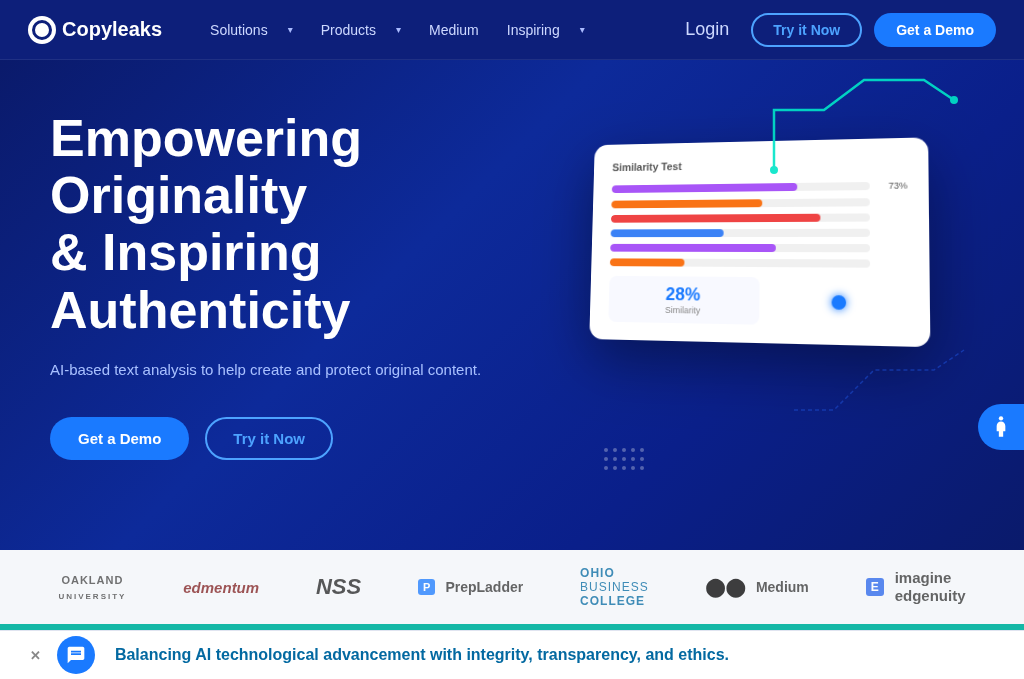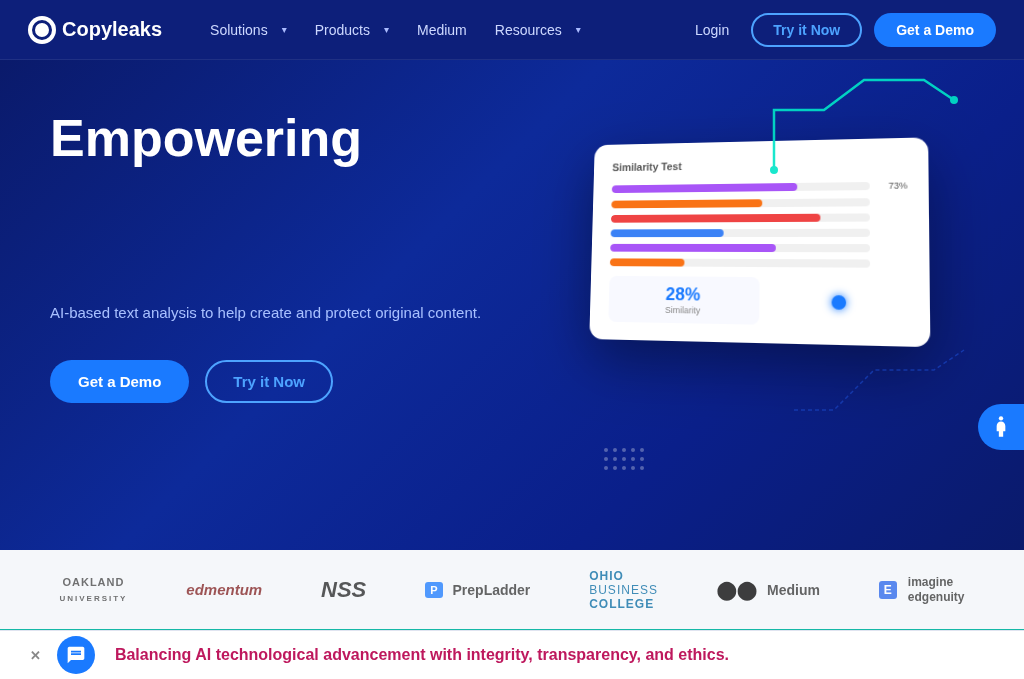--- a/index.html
+++ b/index.html
@@ -29,31 +29,31 @@
       width: 20px; height: 20px; border-radius: 50%;
       border: 3px solid #0d1f7a;
       background: transparent;
     }
     .nav-links {
       display: flex; align-items: center; gap: 4px; flex: 1;
     }
     .nav-item {
       color: #cdd8ff; font-size: 14px; padding: 8px 12px;
       cursor: pointer; border-radius: 4px;
-      display: flex; align-items: center; gap: 12px;
+      display: flex; align-items: center; gap: 18px;
       white-space: nowrap;
     }
     .nav-item .chevron {
       font-size: 10px; margin-left: 2px; color: #aabbff;
     }
     .nav-actions {
       display: flex; align-items: center; gap: 12px; flex-shrink: 0;
     }
     .btn-login {
-      color: #cdd8ff; font-size: 14px; cursor: pointer; padding: 6px 10px;
+      color: #cdd8ff; font-size: 18px; cursor: pointer; padding: 6px 10px;
     }
     .btn-try {
       border: 2px solid #4da3ff; color: #4da3ff; background: transparent;
       border-radius: 24px; padding: 7px 20px; font-size: 14px; font-weight: 600;
       cursor: pointer;
     }
     .btn-demo {
       background: #1a7aff; color: #fff; border: none;
       border-radius: 24px; padding: 9px 22px; font-size: 14px; font-weight: 600;
       cursor: pointer;
@@ -141,21 +141,21 @@
     }
 
     
     .logos-bar {
       background: #f5f7fa;
       height: 80px;
       display: flex;
       align-items: center;
       justify-content: space-around;
       padding: 0 30px;
-      border-bottom: 1px solid #14b8a6;
+      border-bottom: 6px solid #14b8a6;
     }
     .logo-item {
       display: flex; align-items: center; gap: 6px;
       font-size: 13px; font-weight: 700; color: #444;
       opacity: 0.75;
     }
     .logo-item.oakland { flex-direction: column; font-size: 9px; text-align: center; }
     .logo-item.ohio { font-size: 10px; }
 
     
@@ -172,21 +172,21 @@
     .close-x {
       font-size: 13px; color: #888; cursor: pointer; margin-right: 4px;
       font-weight: 700;
     }
     .chat-bubble-btn {
       width: 38px; height: 38px; border-radius: 50%;
       background: #1a7aff; display: flex; align-items: center; justify-content: center;
       cursor: pointer; margin-right: 8px;
     }
     .bottom-text {
-      font-size: 16px; font-weight: 700; color: #be185d;
+      font-size: 16px; font-weight: 700; color: #0369a1;
     }
 
     
     .access-btn {
       position: absolute; right: 0; bottom: 130px;
       width: 46px; height: 46px;
       background: #1a7aff; border-radius: 50% 0 0 50%;
       display: flex; align-items: center; justify-content: center;
       cursor: pointer; z-index: 20;
     }
@@ -214,21 +214,21 @@
       <span class="chevron">▾</span>
     </div>
     <div class="nav-item">
       <span>Products</span>
       <span class="chevron">▾</span>
     </div>
     <div class="nav-item">
       <span>Medium</span>
     </div>
     <div class="nav-item">
-      <span>Resources</span>
+      <span>Inspiring</span>
       <span class="chevron">▾</span>
     </div>
   </div>
   <div class="nav-actions">
     <span class="btn-login">Login</span>
     <button class="btn-try">Try it Now</button>
     <button class="btn-demo">Get a Demo</button>
   </div>
 </nav>
 
@@ -254,22 +254,23 @@
 
   <svg class="circuit-svg" width="200" height="120" viewBox="0 0 200 120">
     <path d="M10,100 L10,40 L60,40 L100,10 L160,10 L190,30" stroke="#00e5c8" stroke-width="2.5" fill="none" stroke-linecap="round"></path>
     <circle cx="10" cy="100" r="4" fill="#00e5c8"></circle>
     <circle cx="190" cy="30" r="4" fill="#00e5c8"></circle>
   </svg>
 
   <div class="hero-content">
     <h1>
       <span>Empowering</span><br>
-      <br>
-      <br>
+      <span>Originality</span><br>
+      <span>&amp; Inspiring</span><br>
+      <span>Authenticity</span>
     </h1>
     <p class="hero-sub">AI-based text analysis to help create and protect original content.</p>
     <div class="hero-btns">
       <button class="btn-get-demo">Get a Demo</button>
       <button class="btn-try-now">Try it Now</button>
     </div>
   </div>
 
   <div class="hero-illustration">
     <div class="dashboard-card">
@@ -353,21 +354,21 @@
   </div>
   <div class="logo-item ohio">
     <span style="font-size:12px;font-weight:800;letter-spacing:1px;color:#0369a1;">OHIO<span style="font-weight:400;font-size:12px;display:block;">BUSINESS</span>COLLEGE</span>
   </div>
   <div class="logo-item">
     <span style="font-size:18px;color:#000;margin-right:4px;">⬤⬤</span>
     <span style="font-size:14px;font-weight:600;color:#333;">Medium</span>
   </div>
   <div class="logo-item">
     <span style="background:#2563eb;color:#fff;padding:2px 5px;border-radius:3px;font-size:12px;font-weight:700;margin-right:5px;">E</span>
-    <span style="font-size:12px;color:#333;line-height:1.2;">imagine<br>edgenuity</span>
+    <span style="font-size:15px;color:#333;line-height:1.2;">imagine<br>edgenuity</span>
   </div>
 </div>
 
 <div class="bottom-banner">
   <span class="close-x">✕</span>
   <div class="chat-bubble-btn">
     <svg width="20" height="20" viewBox="0 0 24 24" fill="white">
       <path d="M20 2H4c-1.1 0-2 .9-2 2v18l4-4h14c1.1 0 2-.9 2-2V4c0-1.1-.9-2-2-2zm-2 10H6v-2h12v2zm0-3H6V7h12v2z"></path>
     </svg>
   </div>

